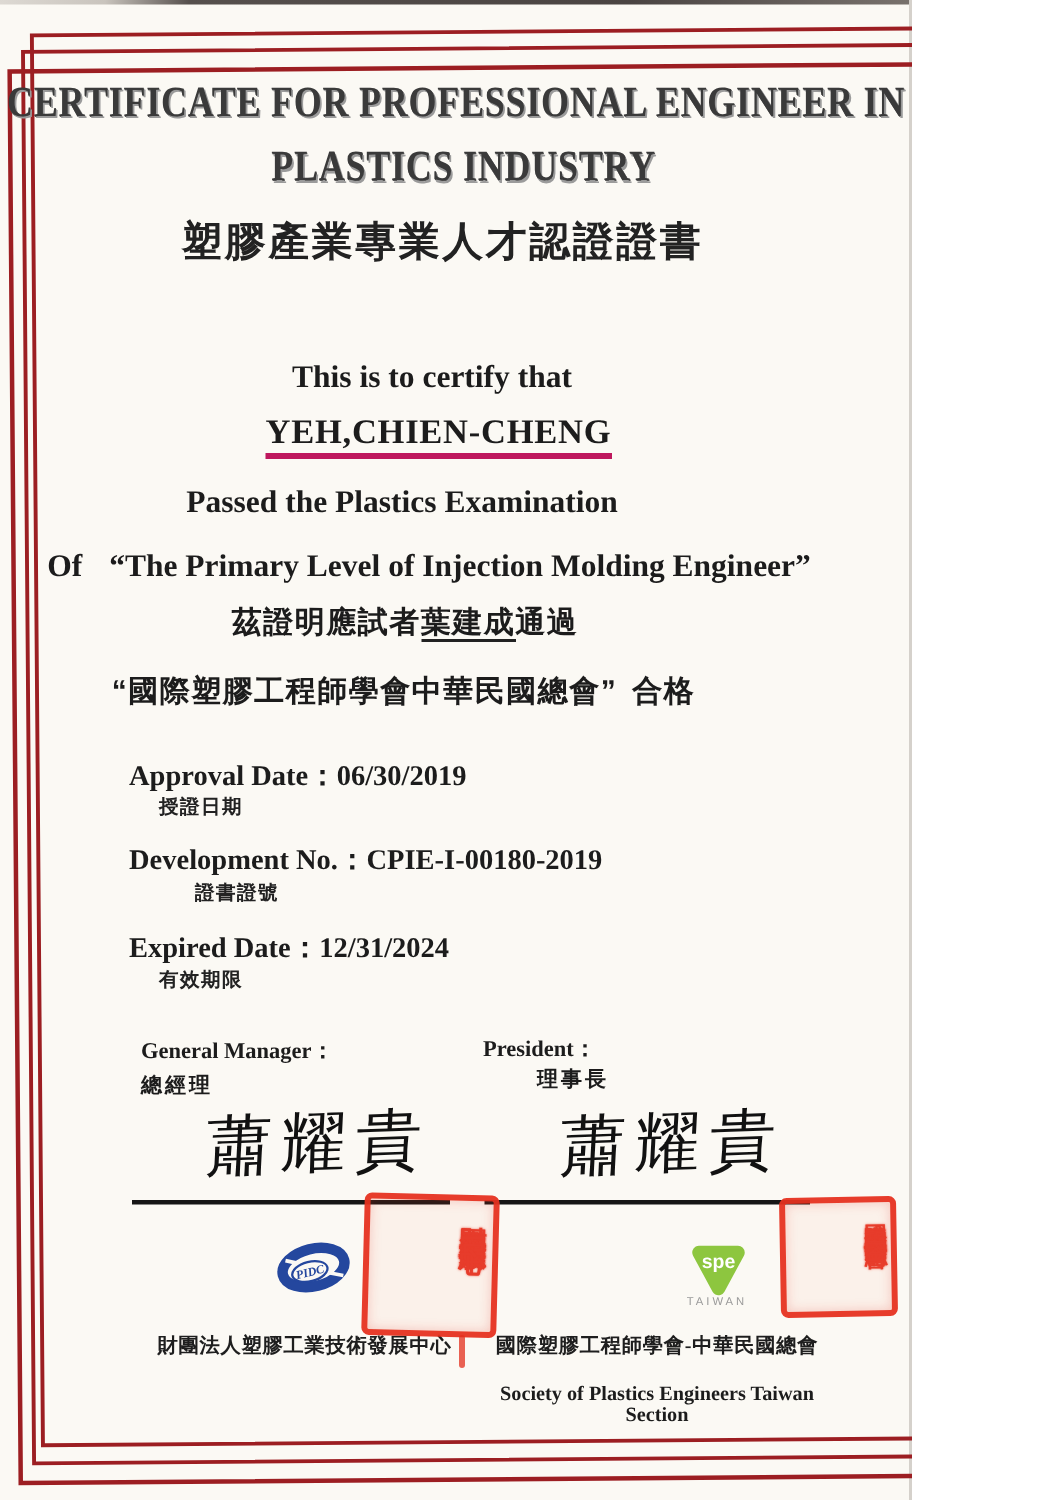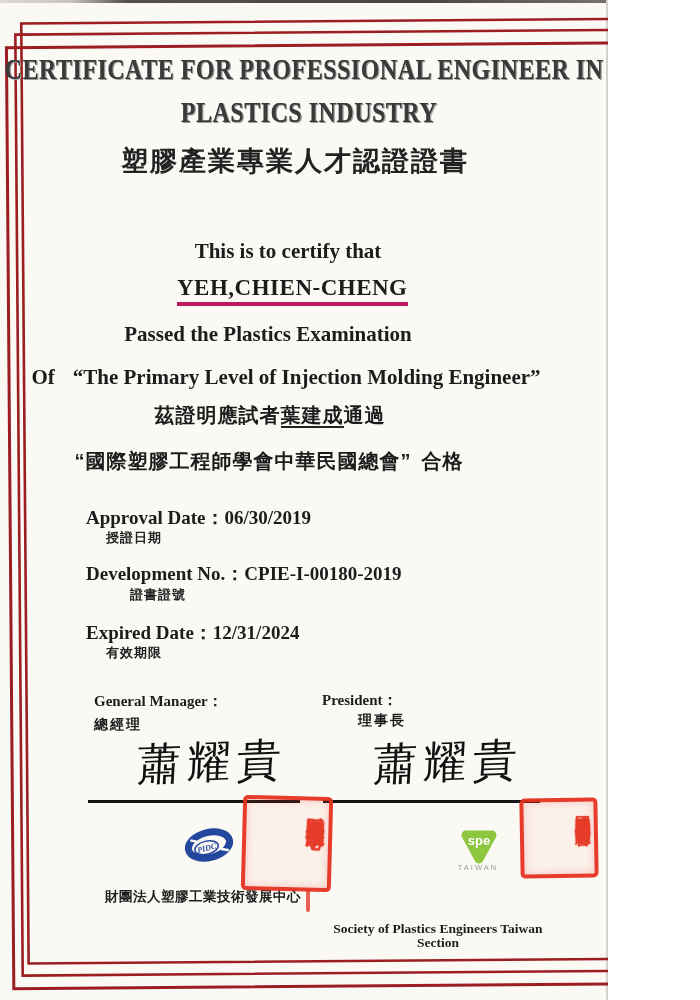--- a/index.html
+++ b/index.html
@@ -142,20 +142,21 @@
 
   <div class="abs org-zh" style="left:86px;top:890px;width:234px;">財團法人塑膠工業技術發展中心</div>
 
   <svg class="abs" style="left:458px;top:828px;" width="42" height="36" viewBox="0 0 42 36">
     <polygon points="8,7 34,7 21,31" fill="#8dc63f" stroke="#8dc63f" stroke-width="9" stroke-linejoin="round"></polygon>
     <text x="21" y="17" font-size="13" font-weight="bold" font-family="Liberation Sans, sans-serif" fill="#ffffff" text-anchor="middle">spe</text>
   </svg>
   <div class="abs spe-taiwan" style="left:448px;top:864px;width:60px;">TAIWAN</div>
 
   <div class="abs org-en" style="left:325px;top:922px;width:226px;font-size:13.5px;">Society of Plastics Engineers Taiwan Section</div>
+  <div class="abs org-zh" style="left:325px;top:890px;width:226px;">國際塑膠工程師學會-中華民國總會</div>
 
   <div class="abs seal" style="left:242px;top:796px;width:82px;height:87px;transform:rotate(1.5deg);">
     <div class="seal-text" style="font-size:18px;">財團法人塑膠工業技術發展中心</div>
   </div>
   <div class="abs seal-drip" style="left:306px;top:890px;"></div>
 
   <div class="abs seal" style="left:520px;top:798px;width:70px;height:72px;transform:rotate(-1deg);">
     <div class="seal-text" style="font-size:15px;">國際塑膠工程師學會中華民國總會</div>
   </div>
 

